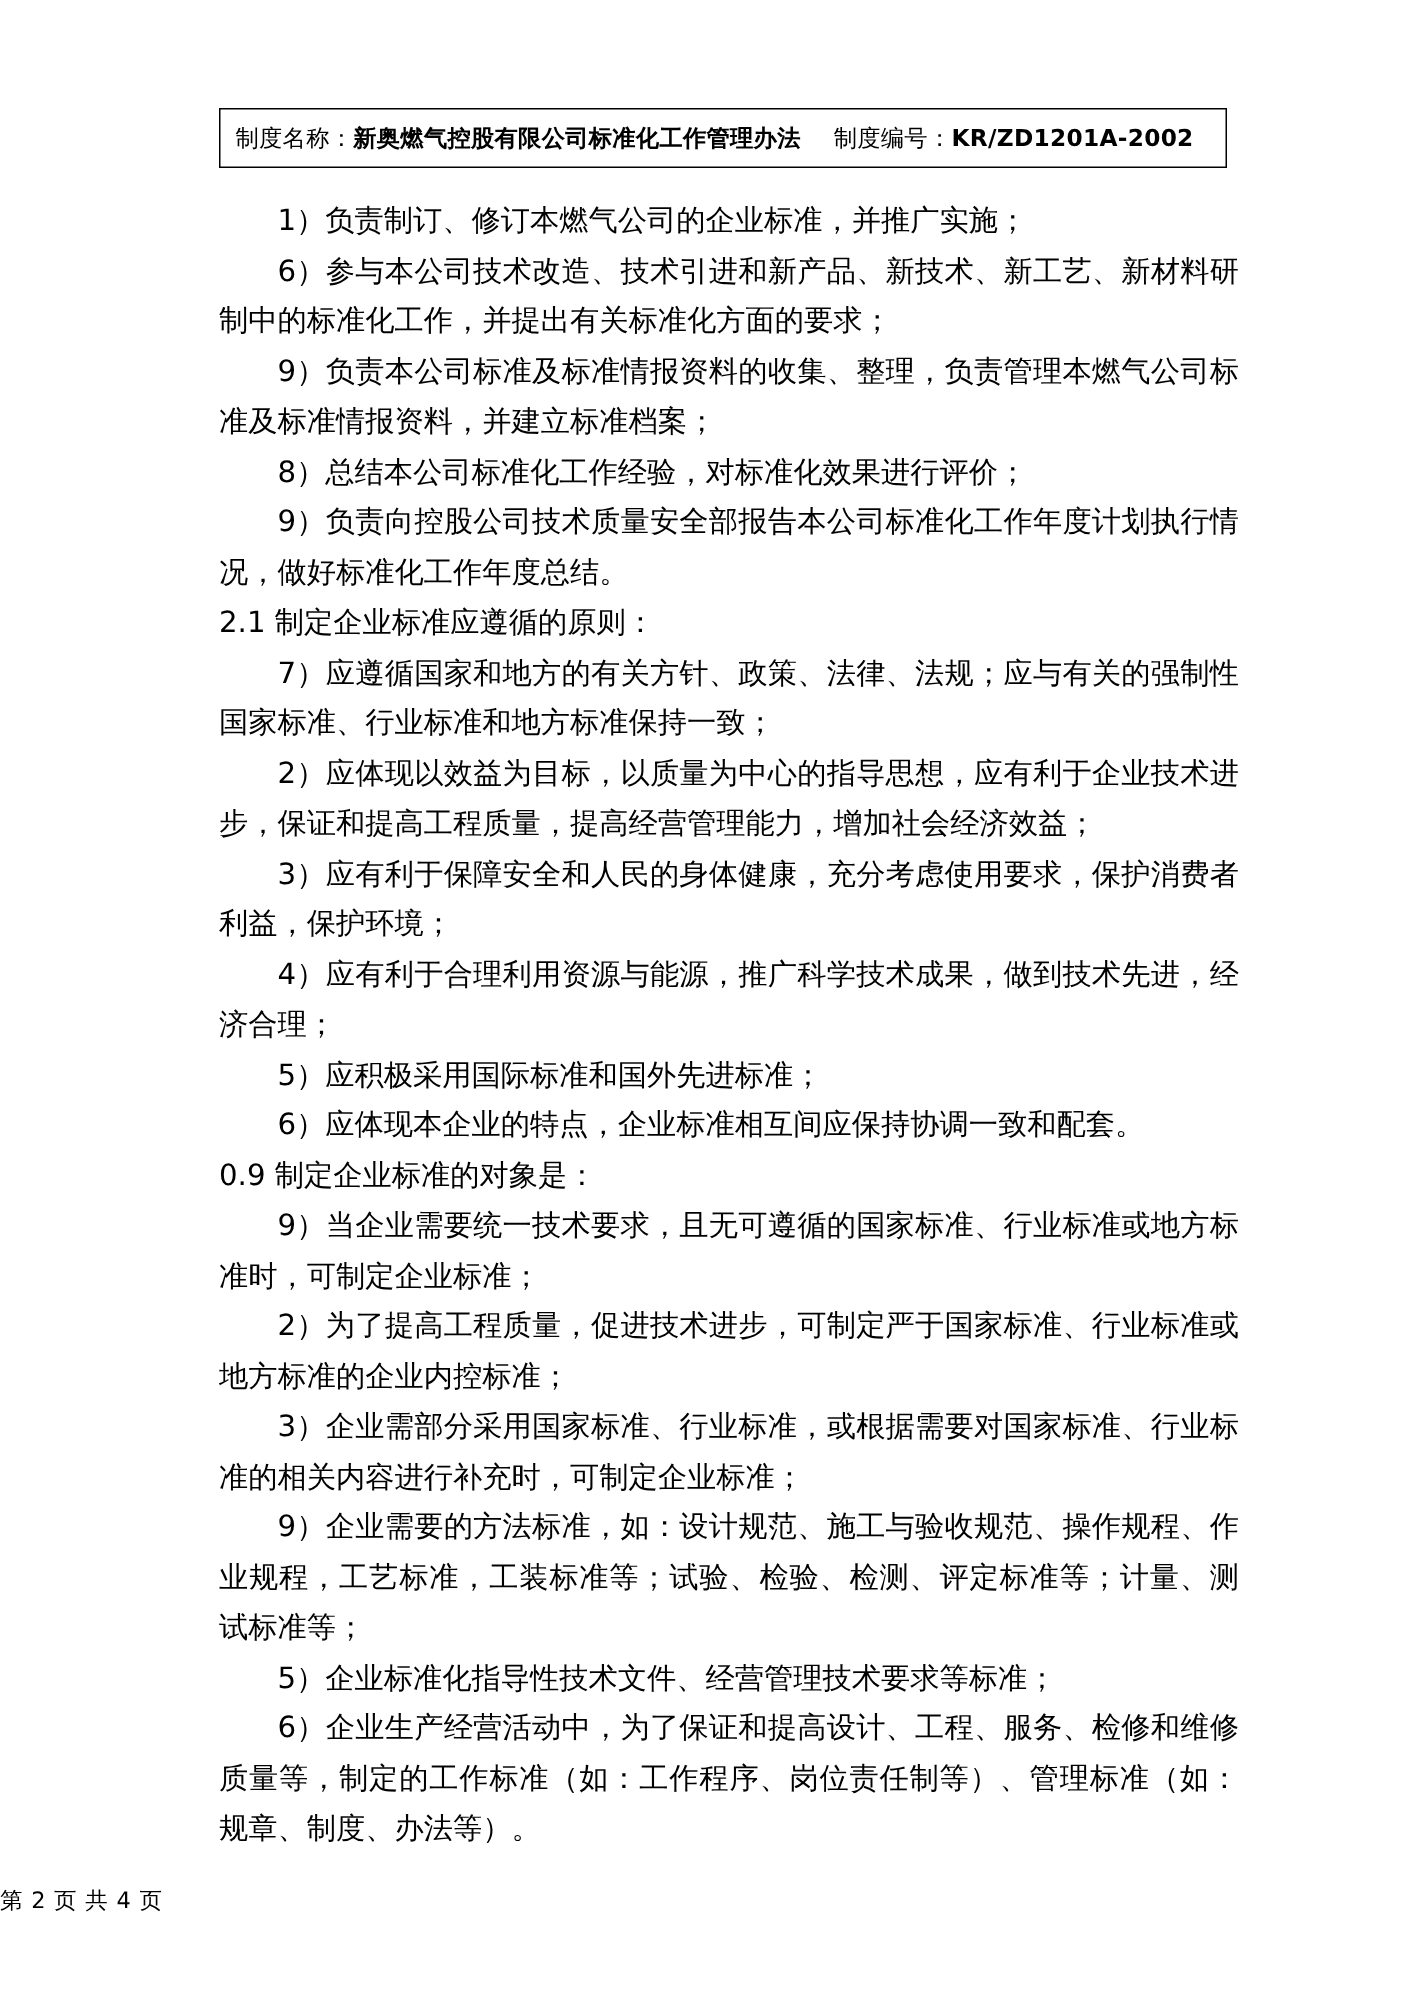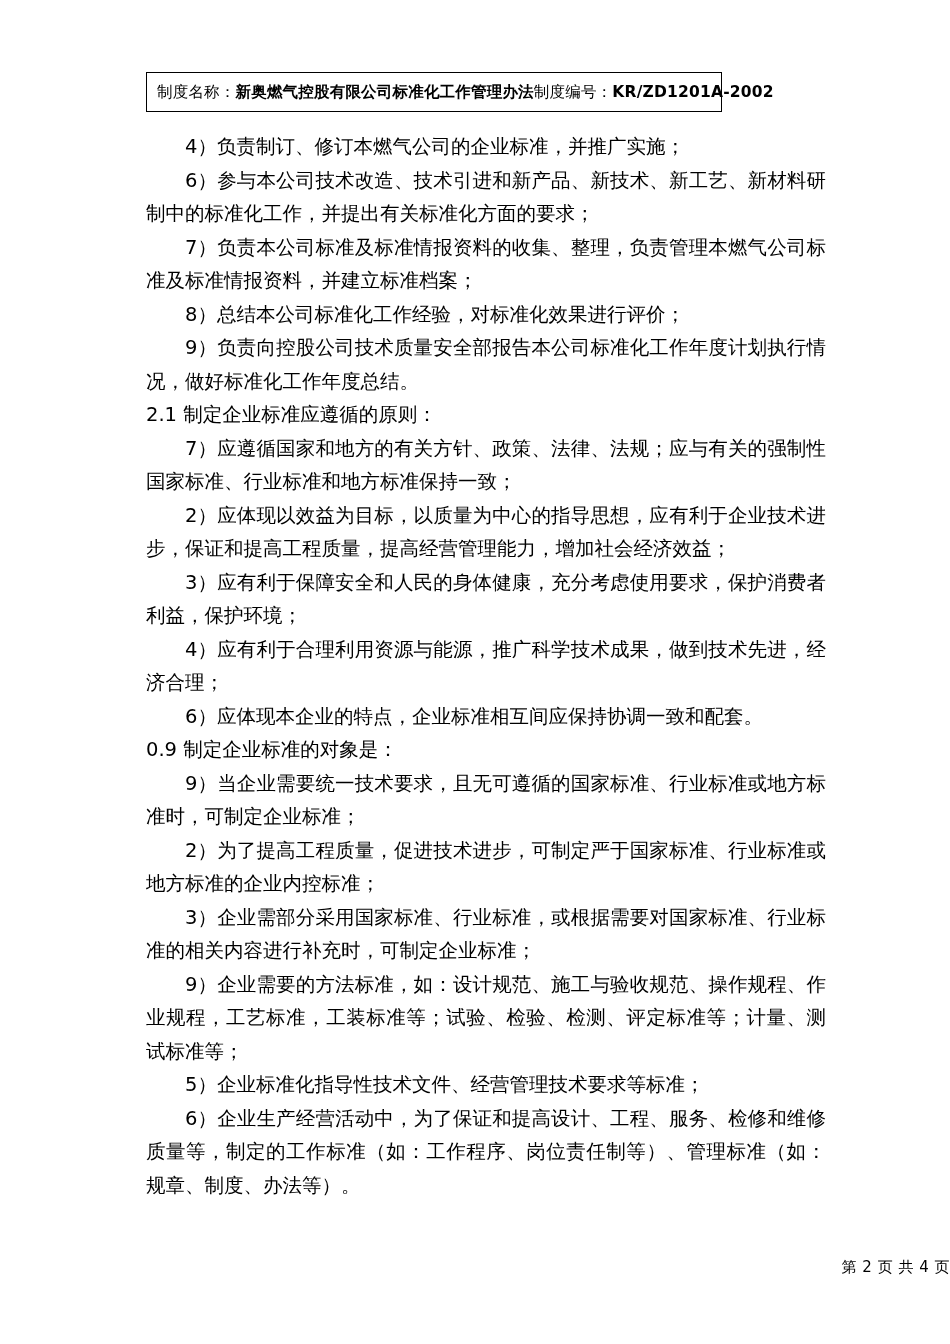--- a/index.html
+++ b/index.html
@@ -20,21 +20,21 @@
     width: 950px;
     height: 1344px;
     box-sizing: border-box;
     padding: 0;
   }
   
   .header-wrap {
     position: absolute;
     left: 146px;
     top: 72px;
-    width: 576px;
+    width: 672px;
   }
   .header-box {
     border: 1.5px solid #000;
     box-sizing: border-box;
     height: 40px;
     display: flex;
     align-items: center;
     padding: 0 10px;
     font-size: 15.5px;
     letter-spacing: 0.2px;
@@ -76,21 +76,21 @@
   }
   .section-title .num {
     display: inline-block;
     margin-right: 14px;
   }
   .footer {
     position: absolute;
     left: 0;
     right: 0;
     top: 1258px;
-    text-align: right;
+    text-align: left;
     font-size: 15px;
     letter-spacing: 0.5px;
   }
 </style>
 </head>
 <body>
 
 <div class="page">
 
   <div class="header-wrap">
@@ -98,32 +98,33 @@
       <span class="h-label">制度名称：</span>
         <span class="h-value">新奥燃气控股有限公司标准化工作管理办法</span>
         <span class="h-gap"></span>
         <span class="h-label">制度编号：</span>
         <span class="h-value">KR/ZD1201A-2002</span>
     </div>
   </div>
 
   <div class="content">
 
-    <p class="para indent">4）负责制订、修订本燃气公司的企业标准，并推广实施；</p>
+    <p class="para indent">1）负责制订、修订本燃气公司的企业标准，并推广实施；</p>
     <p class="para indent">6）参与本公司技术改造、技术引进和新产品、新技术、新工艺、新材料研制中的标准化工作，并提出有关标准化方面的要求；</p>
-    <p class="para indent">7）负责本公司标准及标准情报资料的收集、整理，负责管理本燃气公司标准及标准情报资料，并建立标准档案；</p>
+    <p class="para indent">9）负责本公司标准及标准情报资料的收集、整理，负责管理本燃气公司标准及标准情报资料，并建立标准档案；</p>
     <p class="para indent">8）总结本公司标准化工作经验，对标准化效果进行评价；</p>
     <p class="para indent">9）负责向控股公司技术质量安全部报告本公司标准化工作年度计划执行情况，做好标准化工作年度总结。</p>
 
 
     <p class="para">2.1 制定企业标准应遵循的原则：</p>
     <p class="para indent">7）应遵循国家和地方的有关方针、政策、法律、法规；应与有关的强制性国家标准、行业标准和地方标准保持一致；</p>
     <p class="para indent">2）应体现以效益为目标，以质量为中心的指导思想，应有利于企业技术进步，保证和提高工程质量，提高经营管理能力，增加社会经济效益；</p>
     <p class="para indent">3）应有利于保障安全和人民的身体健康，充分考虑使用要求，保护消费者利益，保护环境；</p>
     <p class="para indent">4）应有利于合理利用资源与能源，推广科学技术成果，做到技术先进，经济合理；</p>
+    <p class="para indent">5）应积极采用国际标准和国外先进标准；</p>
     <p class="para indent">6）应体现本企业的特点，企业标准相互间应保持协调一致和配套。</p>
 
     <p class="para">0.9 制定企业标准的对象是：</p>
     <p class="para indent">9）当企业需要统一技术要求，且无可遵循的国家标准、行业标准或地方标准时，可制定企业标准；</p>
     <p class="para indent">2）为了提高工程质量，促进技术进步，可制定严于国家标准、行业标准或地方标准的企业内控标准；</p>
     <p class="para indent">3）企业需部分采用国家标准、行业标准，或根据需要对国家标准、行业标准的相关内容进行补充时，可制定企业标准；</p>
     <p class="para indent">9）企业需要的方法标准，如：设计规范、施工与验收规范、操作规程、作业规程，工艺标准，工装标准等；试验、检验、检测、评定标准等；计量、测试标准等；</p>
     <p class="para indent">5）企业标准化指导性技术文件、经营管理技术要求等标准；</p>
     <p class="para indent">6）企业生产经营活动中，为了保证和提高设计、工程、服务、检修和维修质量等，制定的工作标准（如：工作程序、岗位责任制等）、管理标准（如：规章、制度、办法等）。</p>
 

